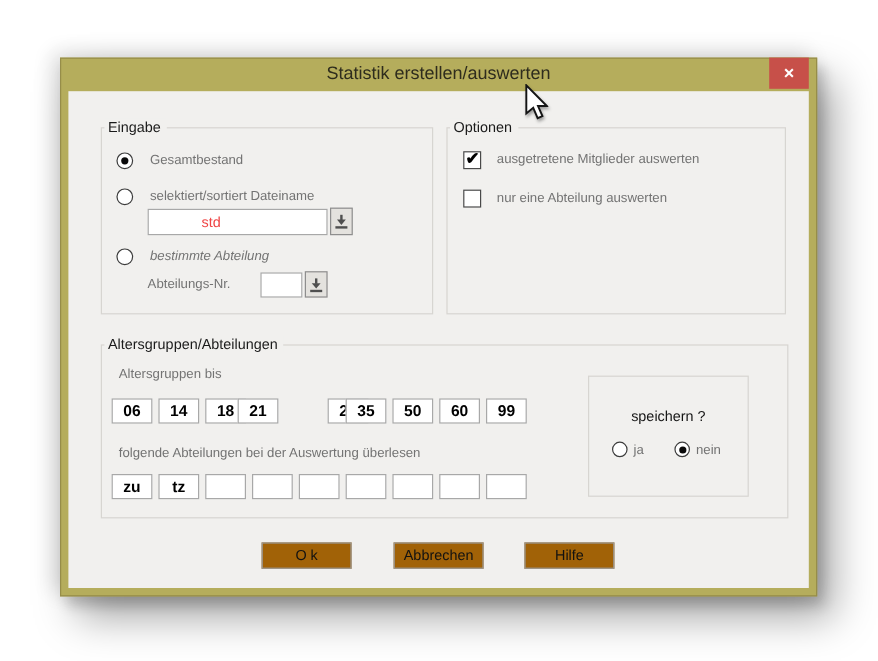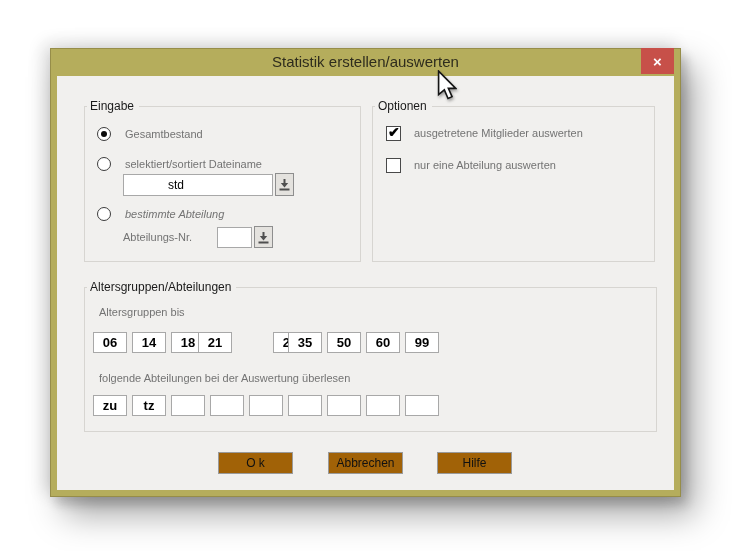--- a/index.html
+++ b/index.html
@@ -62,21 +62,21 @@
   .checkbox .mark {
     display: none; position: absolute; left: 1px; top: -3px;
     font-size: 14px; font-weight: bold; color: #000;
   }
   .checkbox.checked .mark { display: block; }
 
   .tb {
     position: absolute; border: 1px solid #a8a8a8; background: #fff;
     font-family: inherit; font-size: 12px; padding: 0 5px; color: #111; outline: none;
   }
-  .tb.muted { color: #000000; padding-left: 44px; }
+  .tb.muted { color: #ef4444; padding-left: 44px; }
   .tb.cell { padding: 0; text-align: center; font-weight: bold; font-size: 13px; color: #000; width: 34px; height: 21px; }
 
   .drop-btn {
     position: absolute; width: 19px; height: 23px; background: #e4e2de;
     border: 1px solid #8e8e8e; display: flex; align-items: center; justify-content: center;
     padding: 0;
   }
 
   .btn {
     position: absolute; width: 75px; height: 22px; background: #a16207;
@@ -165,20 +165,29 @@
       <input class="tb cell" style="left: 8px; top: 107px;" value="zu">
       <input class="tb cell" style="left: 47px; top: 107px;" value="tz">
       <input class="tb cell" style="left: 86px; top: 107px;">
       <input class="tb cell" style="left: 125px; top: 107px;">
       <input class="tb cell" style="left: 164px; top: 107px;">
       <input class="tb cell" style="left: 203px; top: 107px;">
       <input class="tb cell" style="left: 242px; top: 107px;">
       <input class="tb cell" style="left: 281px; top: 107px;">
       <input class="tb cell" style="left: 320px; top: 107px;">
 
+      <div class="save-box">
+        <span class="save-title">speichern ?</span>
+        <span class="radio sm" style="left:19px; top:54px;"></span>
+        <span class="lbl" style="left:37px; top:55px;">ja</span>
+        <span class="radio sm checked" style="left:71px; top:54px;">
+            <span class="dot"></span>
+          </span>
+        <span class="lbl" style="left:89px; top:55px;">nein</span>
+      </div>
     </div>
 
     <button class="btn" style="left:161px; top:376px;">O k</button>
     <button class="btn" style="left:271px; top:376px;">Abbrechen</button>
     <button class="btn" style="left:380px; top:376px;">Hilfe</button>
   </div>
 </div>
 
 <div class="cursor">
   <svg width="20" height="31" viewBox="0 0 12.5 19" style="filter: drop-shadow(1.5px 2px 1.5px rgba(0,0,0,.35));">

